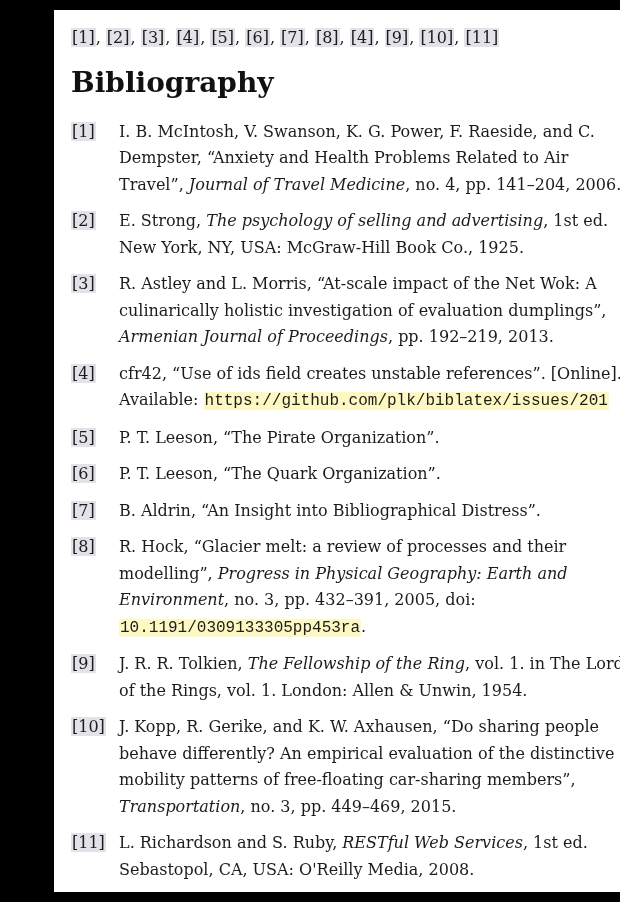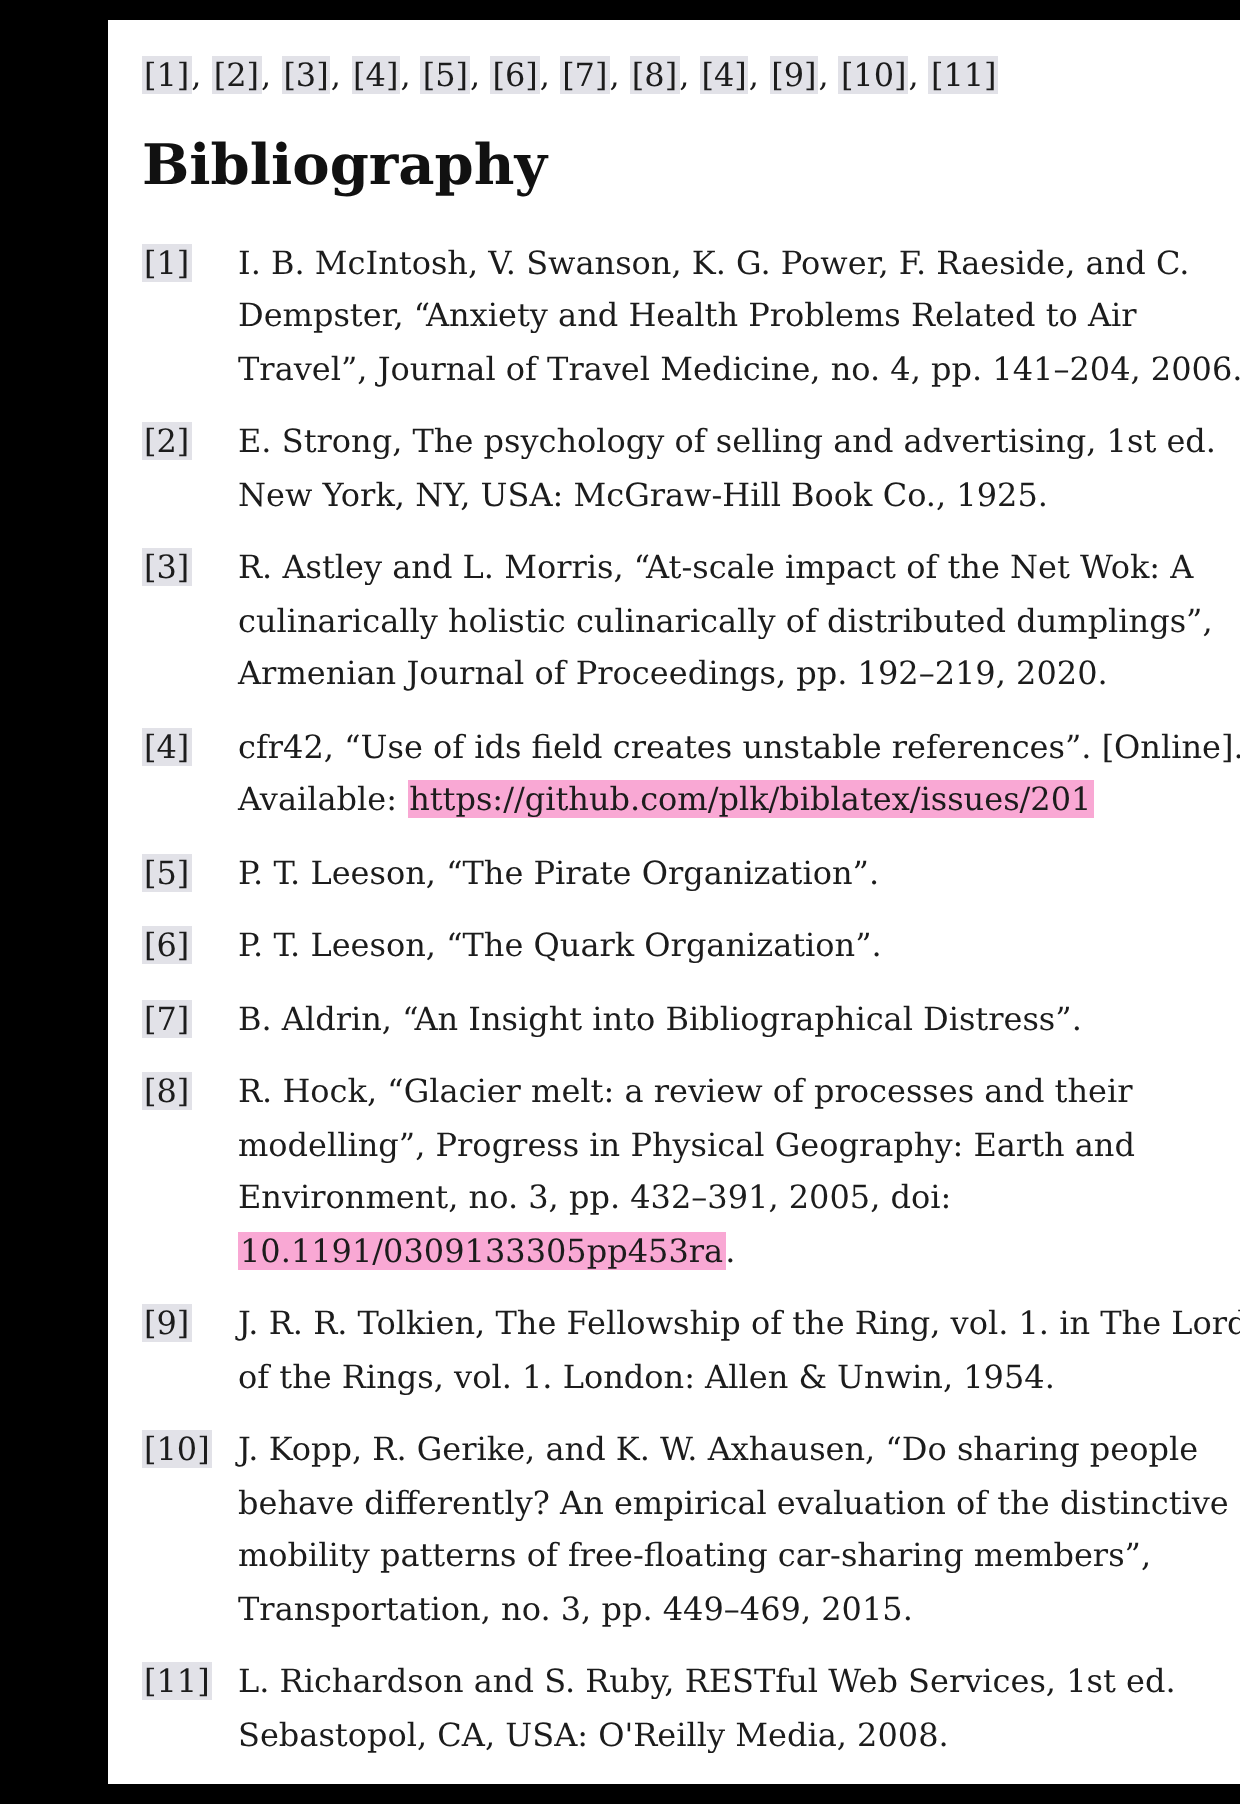--- a/index.html
+++ b/index.html
@@ -50,44 +50,45 @@
     width: 48px;
   }
   .bib-label {
     background: #e2e2e8;
     padding: 0 1px;
   }
   .bib-text {
     flex: 1 1 auto;
     min-width: 0;
   }
-  .it { }
+  .it { font-style: italic; }
   .lnk {
-    background: #f9a8d4;
+    background: #fef9c3;
     padding: 0 1px;
+    font-family: Liberation Mono, monospace;
   }
 </style>
 </head>
 <body>
 
 <div class="page">
   <div class="citation-line"><span class="ref-chip">[1]</span>, <span class="ref-chip">[2]</span>, <span class="ref-chip">[3]</span>, <span class="ref-chip">[4]</span>, <span class="ref-chip">[5]</span>, <span class="ref-chip">[6]</span>, <span class="ref-chip">[7]</span>, <span class="ref-chip">[8]</span>, <span class="ref-chip">[4]</span>, <span class="ref-chip">[9]</span>, <span class="ref-chip">[10]</span>, <span class="ref-chip">[11]</span></div>
   <h1 class="bib-heading">Bibliography</h1>
   <div class="bib-list">
       <div class="bib-entry">
         <div class="label-col"><span class="bib-label">[1]</span></div>
         <div class="bib-text"><span>I. B. McIntosh, V. Swanson, K. G. Power, F. Raeside, and C. Dempster, “Anxiety and Health Problems Related to Air Travel”, </span><span class="it">Journal of Travel Medicine</span><span>, no. 4, pp. 141–204, 2006.</span></div>
       </div>
       <div class="bib-entry">
         <div class="label-col"><span class="bib-label">[2]</span></div>
         <div class="bib-text"><span>E. Strong, </span><span class="it">The psychology of selling and advertising</span><span>, 1st ed. New York, NY, USA: McGraw-Hill Book Co., 1925.</span></div>
       </div>
       <div class="bib-entry">
         <div class="label-col"><span class="bib-label">[3]</span></div>
-        <div class="bib-text"><span>R. Astley and L. Morris, “At-scale impact of the Net Wok: A culinarically holistic culinarically of distributed dumplings”, </span><span class="it">Armenian Journal of Proceedings</span><span>, pp. 192–219, 2020.</span></div>
+        <div class="bib-text"><span>R. Astley and L. Morris, “At-scale impact of the Net Wok: A culinarically holistic investigation of evaluation dumplings”, </span><span class="it">Armenian Journal of Proceedings</span><span>, pp. 192–219, 2013.</span></div>
       </div>
       <div class="bib-entry">
         <div class="label-col"><span class="bib-label">[4]</span></div>
         <div class="bib-text"><span>cfr42, “Use of ids field creates unstable references”. [Online]. Available: </span><span class="lnk">https://github.com/plk/biblatex/issues/201</span></div>
       </div>
       <div class="bib-entry">
         <div class="label-col"><span class="bib-label">[5]</span></div>
         <div class="bib-text"><span>P. T. Leeson, “The Pirate Organization”.</span></div>
       </div>
       <div class="bib-entry">

